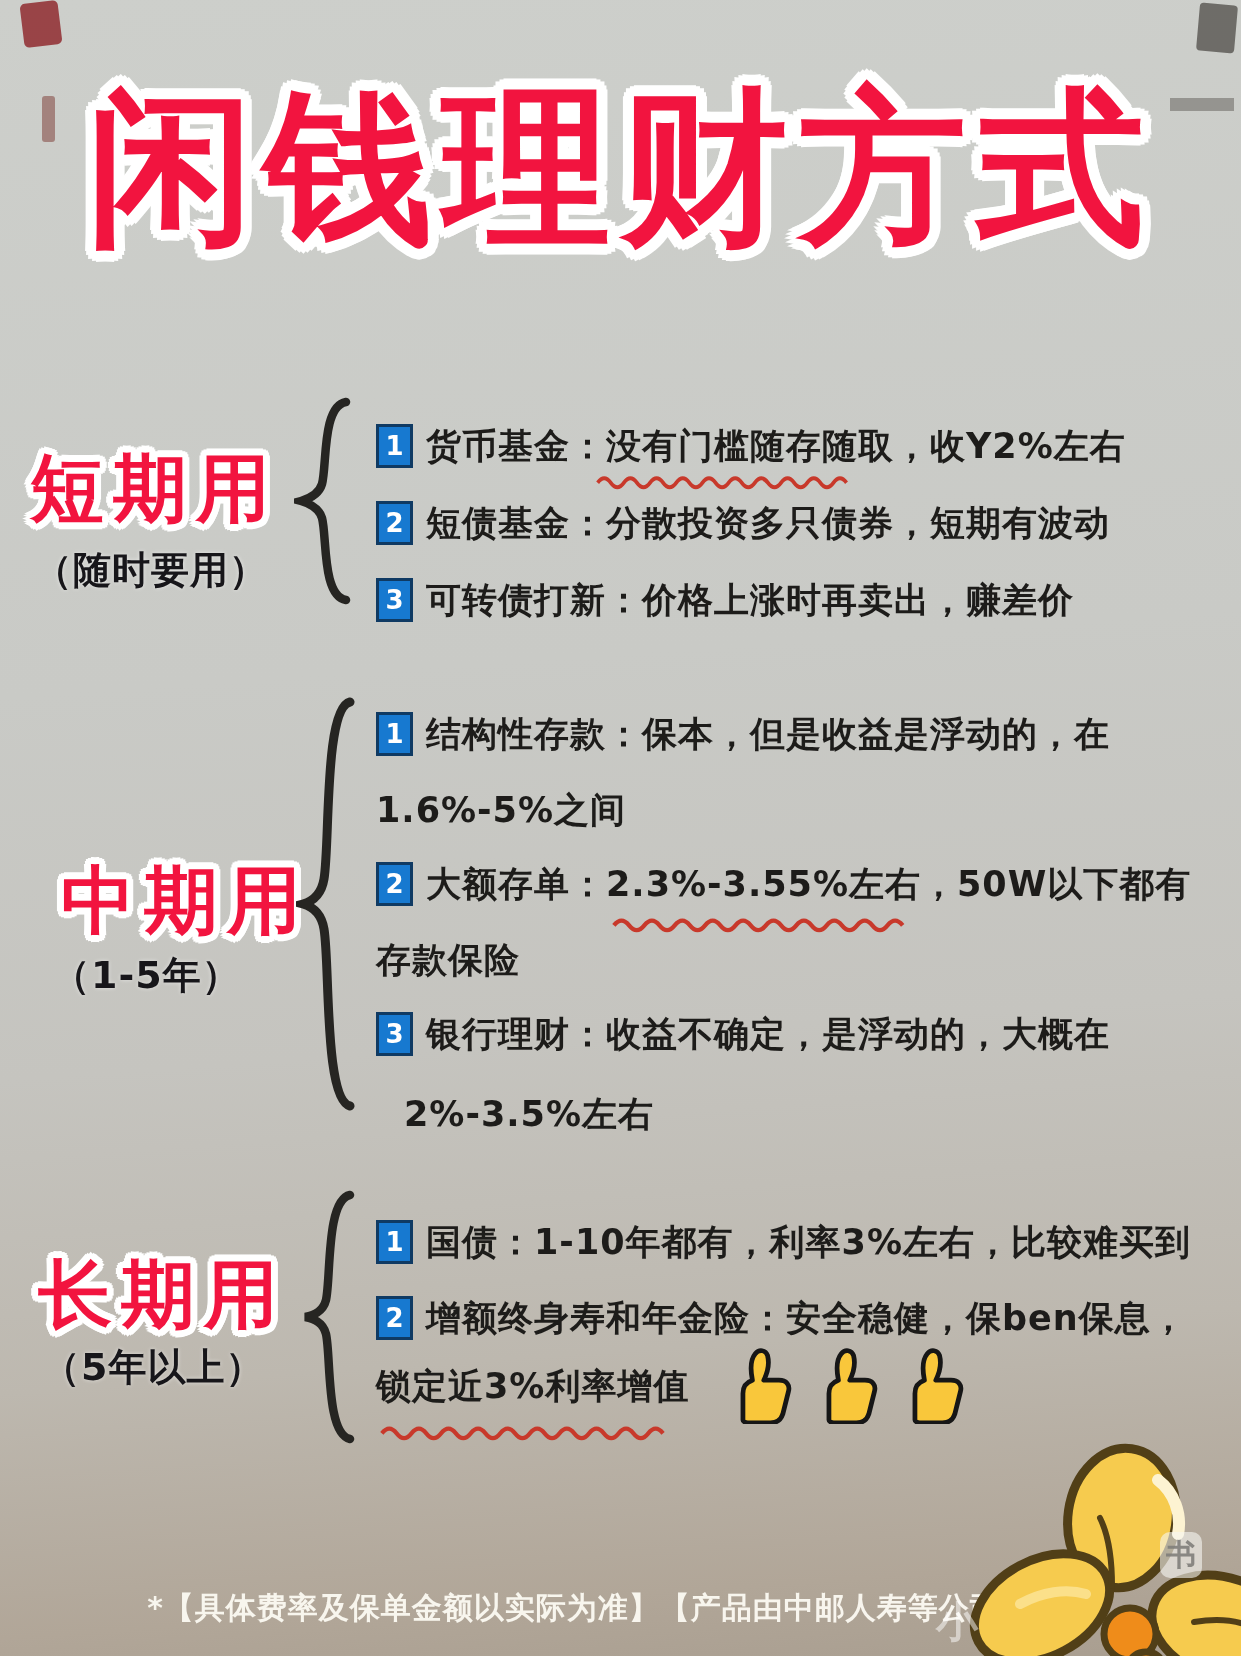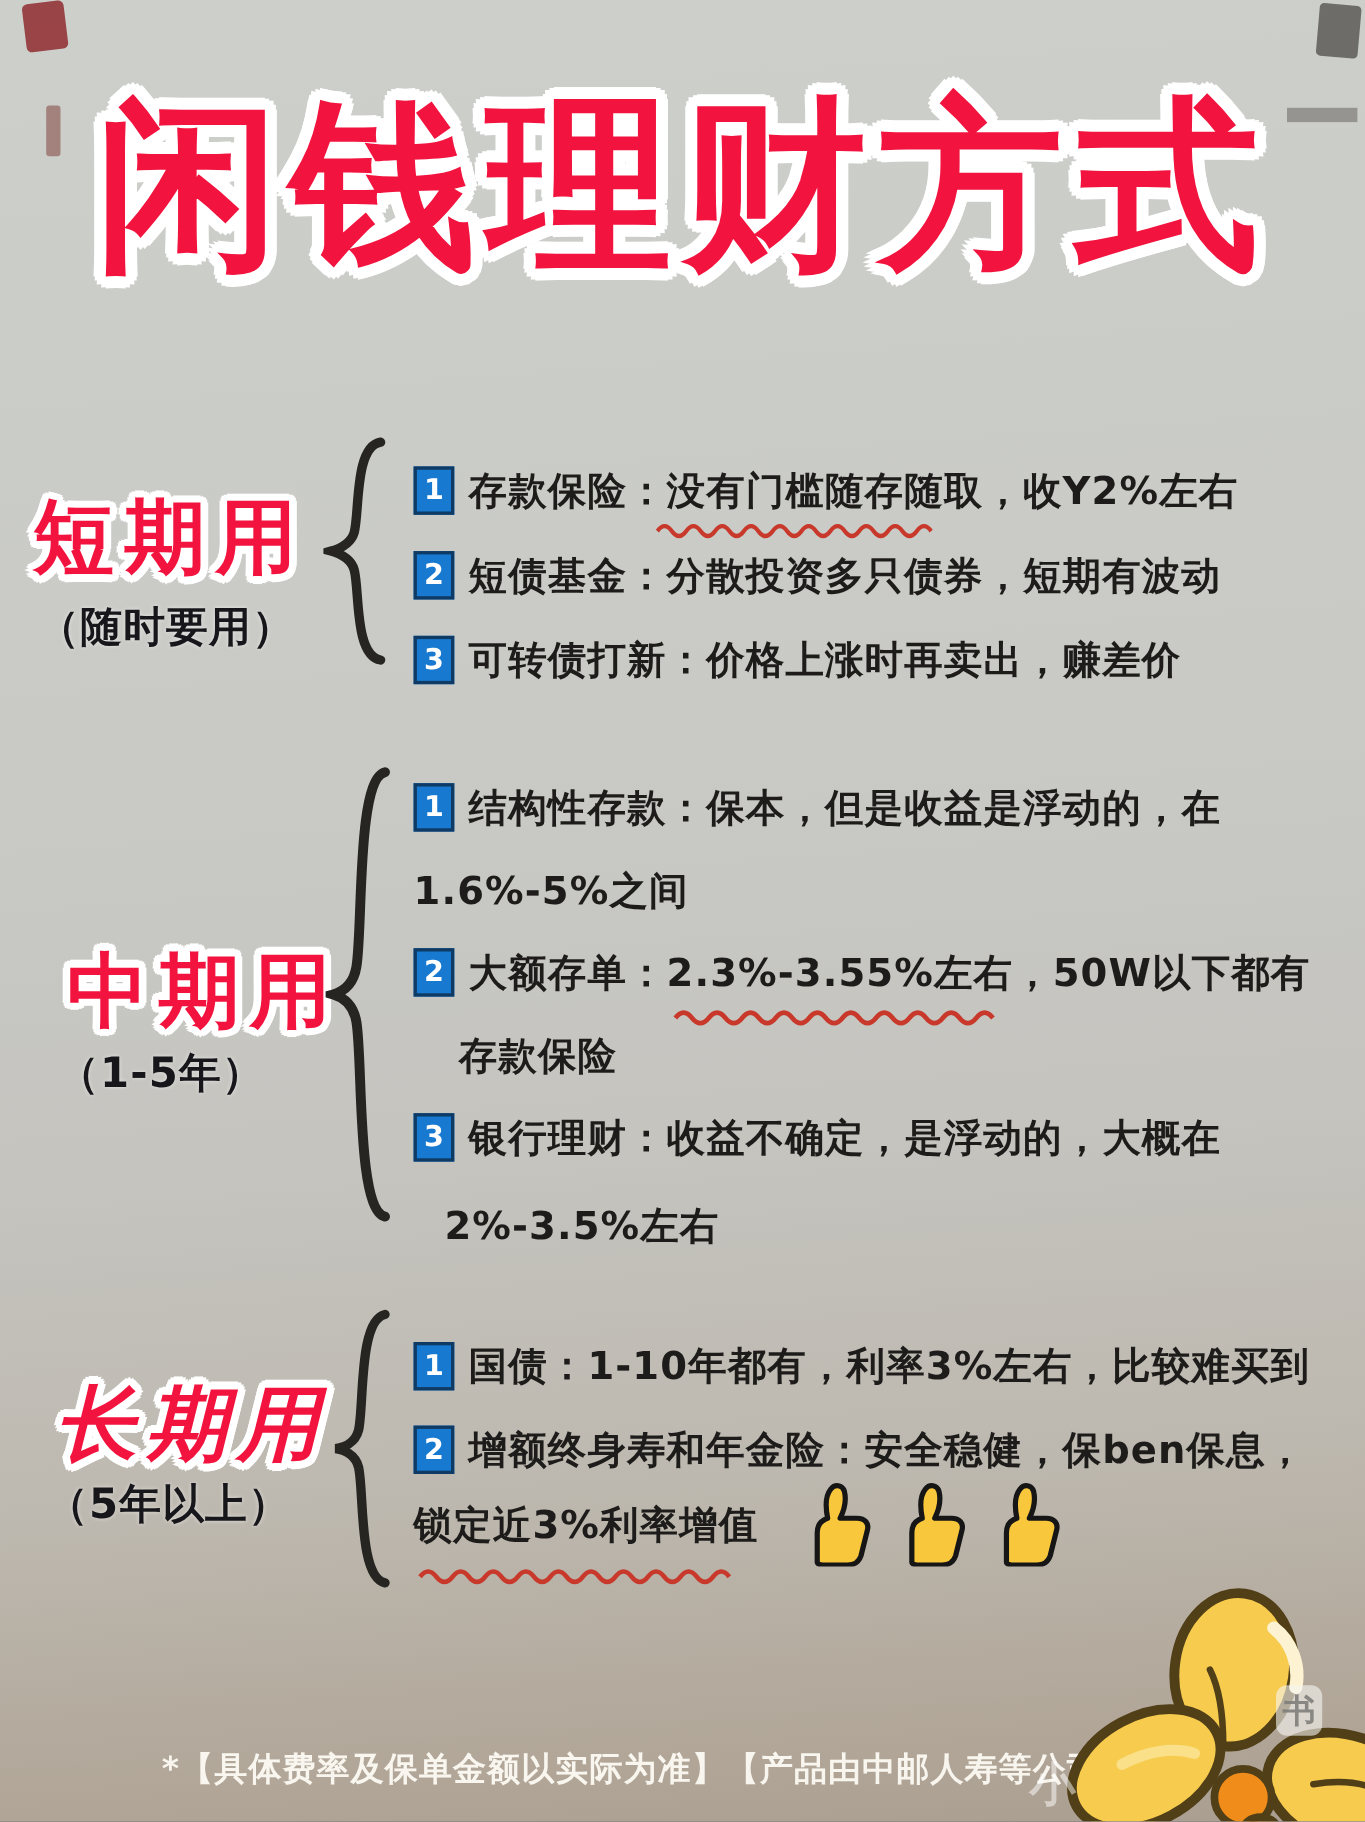--- a/index.html
+++ b/index.html
@@ -73,21 +73,21 @@
 
   <div class="sec-label" style="left:30px;top:440px;">短期用</div>
   <div class="sec-sub" style="left:34px;top:545px;">（随时要用）</div>
 
   <svg class="brace" style="left:294px;top:396px;" width="64" height="210" viewBox="0 0 64 210">
     <path d="M52,6 C28,10 33,70 28,88 C25,98 14,103 7,105 C14,107 25,112 28,122 C33,140 28,200 52,204" fill="none" stroke="#262522" stroke-width="8.5" stroke-linecap="round"></path>
   </svg>
 
   <div class="row" style="top:422px;">
     <span class="badge">1</span>
-    <span>存款保险：没有门槛随存随取，收Y2%左右</span>
+    <span>货币基金：没有门槛随存随取，收Y2%左右</span>
   </div>
   <svg class="wavy" style="left:596px;top:472px;" width="262" height="18" viewBox="0 0 320 20" preserveAspectRatio="none">
     <path d="M2,12 q8,-10 16,0 t16,0 t16,0 t16,0 t16,0 t16,0 t16,0 t16,0 t16,0 t16,0 t16,0 t16,0 t16,0 t16,0 t16,0 t16,0 t16,0 t16,0 t16,0" fill="none" stroke="#c8392b" stroke-width="4.5"></path>
   </svg>
 
   <div class="row" style="top:499px;">
     <span class="badge">2</span>
     <span>短债基金：分散投资多只债券，短期有波动</span>
   </div>
 
@@ -111,33 +111,33 @@
     <span>1.6%-5%之间</span>
   </div>
 
   <div class="row" style="top:860px;">
     <span class="badge">2</span>
     <span>大额存单：2.3%-3.55%左右，50W以下都有</span>
   </div>
   <svg class="wavy" style="left:612px;top:914px;" width="304" height="19" viewBox="0 0 320 20" preserveAspectRatio="none">
     <path d="M2,12 q8,-10 16,0 t16,0 t16,0 t16,0 t16,0 t16,0 t16,0 t16,0 t16,0 t16,0 t16,0 t16,0 t16,0 t16,0 t16,0 t16,0 t16,0 t16,0 t16,0" fill="none" stroke="#c8392b" stroke-width="4.5"></path>
   </svg>
-  <div class="row" style="top:936px;margin-left:41px;">
+  <div class="row" style="top:936px;">
     <span>存款保险</span>
   </div>
 
   <div class="row" style="top:1010px;">
     <span class="badge">3</span>
     <span>银行理财：收益不确定，是浮动的，大概在</span>
   </div>
   <div class="row" style="top:1090px;margin-left:28px;">
     <span>2%-3.5%左右</span>
   </div>
 
-  <div class="sec-label" style="left:50px;top:1246px;font-style:italic;">长期用</div>
+  <div class="sec-label" style="left:38px;top:1246px;">长期用</div>
   <div class="sec-sub" style="left:42px;top:1342px;">（5年以上）</div>
 
   <svg class="brace" style="left:298px;top:1188px;" width="64" height="258" viewBox="0 0 64 258">
     <path d="M52,7 C28,12 33,90 28,112 C25,124 14,128 7,129 C14,130 25,134 28,146 C33,168 28,246 52,251" fill="none" stroke="#262522" stroke-width="8.5" stroke-linecap="round"></path>
   </svg>
 
   <div class="row" style="top:1218px;">
     <span class="badge">1</span>
     <span>国债：1-10年都有，利率3%左右，比较难买到</span>
   </div>

